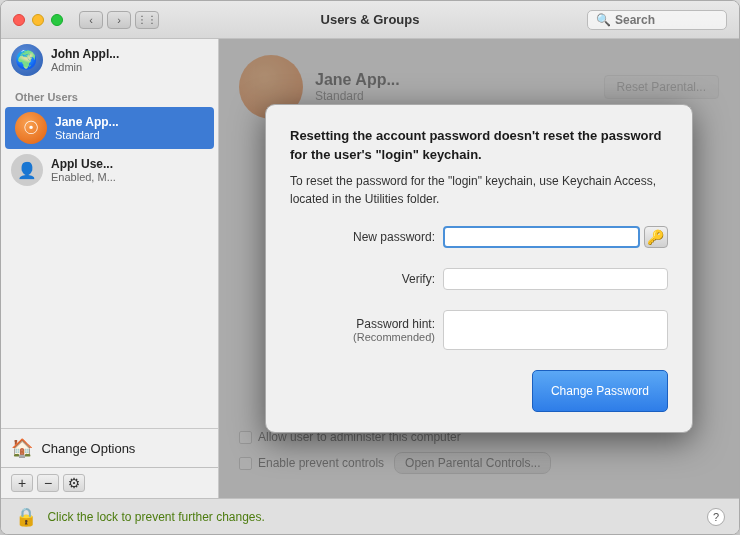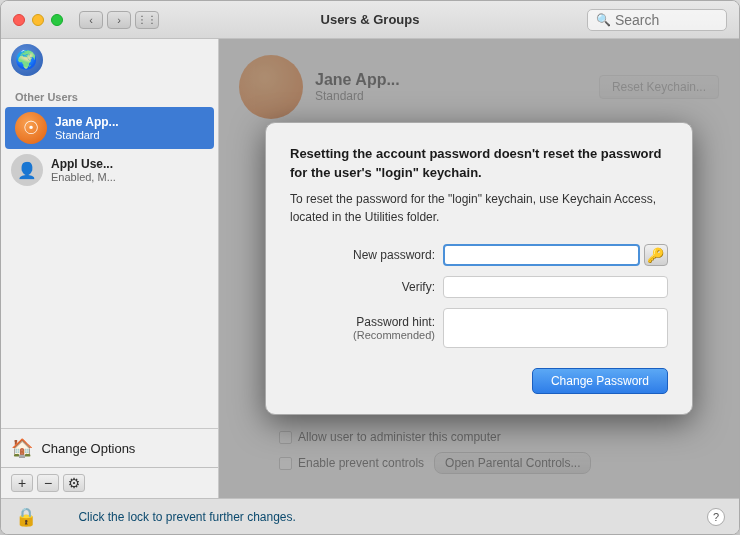--- a/index.html
+++ b/index.html
@@ -101,24 +101,25 @@
       background: rgba(255,255,255,0.6);
       border: 1px solid #bbb;
       border-radius: 5px;
       padding: 2px 8px;
       width: 140px;
       gap: 4px;
     }
     .search-box input {
       border: none;
       background: transparent;
-      font-size: 14px;
+      font-size: 12px;
       color: #555;
       outline: none;
       width: 100%;
+      font-weight: bold;
     }
     .search-icon-text { color: #999; font-size: 12px; }
 
     
     .content {
       display: flex;
       flex: 1;
       overflow: hidden;
     }
 
@@ -259,21 +260,20 @@
 
     .checkboxes-area {
       margin-top: auto;
       opacity: 0.5;
     }
     .checkbox-row {
       display: flex;
       align-items: center;
       gap: 6px;
       margin-bottom: 8px;
-      margin-left: 40px;
     }
     .checkbox {
       width: 13px;
       height: 13px;
       border: 1px solid #bbb;
       background: white;
       border-radius: 2px;
     }
     .checkbox-label { font-size: 12px; color: #333; }
     .open-parental-btn {
@@ -295,21 +295,21 @@
       display: flex;
       align-items: center;
       padding: 0 14px;
       gap: 10px;
       flex-shrink: 0;
     }
     .lock-icon {
       font-size: 18px;
       color: #b8860b;
     }
-    .bottom-text { font-size: 12px; color: #0c4a6e; flex: 1; margin-left: 31px; }
+    .bottom-text { font-size: 12px; color: #4d7c0f; flex: 1; }
     .help-btn {
       width: 18px;
       height: 18px;
       border-radius: 50%;
       border: 1px solid #aaa;
       background: white;
       display: flex;
       align-items: center;
       justify-content: center;
       font-size: 11px;
@@ -348,21 +348,21 @@
     .modal-desc {
       font-size: 12px;
       color: #333;
       line-height: 1.5;
       margin-bottom: 18px;
     }
 
     .modal-form {
       display: flex;
       flex-direction: column;
-      gap: 10px;
+      gap: 20px;
       margin-bottom: 20px;
     }
 
     .form-row {
       display: flex;
       align-items: center;
       gap: 8px;
     }
 
     .form-label {
@@ -431,21 +431,21 @@
       padding: 5px 18px;
       font-size: 12px;
       cursor: pointer;
       color: #333;
     }
 
     .btn-change-password {
       background: linear-gradient(to bottom, #5ba8f5, #2e7de8);
       border: 1px solid #1a5fc0;
       border-radius: 5px;
-      padding: 5px 18px;
+      padding: 13px 18px;
       font-size: 12px;
       cursor: pointer;
       color: white;
       font-weight: 500;
     }
   </style>
 </head>
 <body>
 
 <div class="window">
@@ -469,20 +469,24 @@
   </div>
 
   <div class="content">
 
     <div class="sidebar">
 
       <div class="sidebar-item">
         <div class="user-avatar avatar-admin">
           <span class="avatar-icon">🌍</span>
         </div>
+        <div class="sidebar-item-info">
+          <span class="sidebar-item-name">John Appl...</span>
+          <span class="sidebar-item-role">Admin</span>
+        </div>
       </div>
 
       <div class="sidebar-section-label">Other Users</div>
 
       <div class="sidebar-item selected">
         <div class="user-avatar avatar-jane">
           <span class="avatar-icon">☉</span>
         </div>
         <div class="sidebar-item-info">
           <span class="sidebar-item-name">Jane App...</span>
@@ -515,21 +519,21 @@
     </div>
 
     <div class="main-panel">
 
       <div class="user-detail-header">
         <div class="detail-avatar"></div>
         <div class="detail-info">
           <div class="detail-name">Jane App...</div>
           <div class="detail-role">Standard</div>
         </div>
-        <button class="reset-password-btn">Reset Keychain...</button>
+        <button class="reset-password-btn">Reset Parental...</button>
       </div>
 
       <div class="checkboxes-area">
         <div class="checkbox-row">
           <div class="checkbox"></div>
           <span class="checkbox-label">Allow user to administer this computer</span>
         </div>
         <div class="checkbox-row">
           <div class="checkbox"></div>
           <span class="checkbox-label">Enable prevent controls</span>

